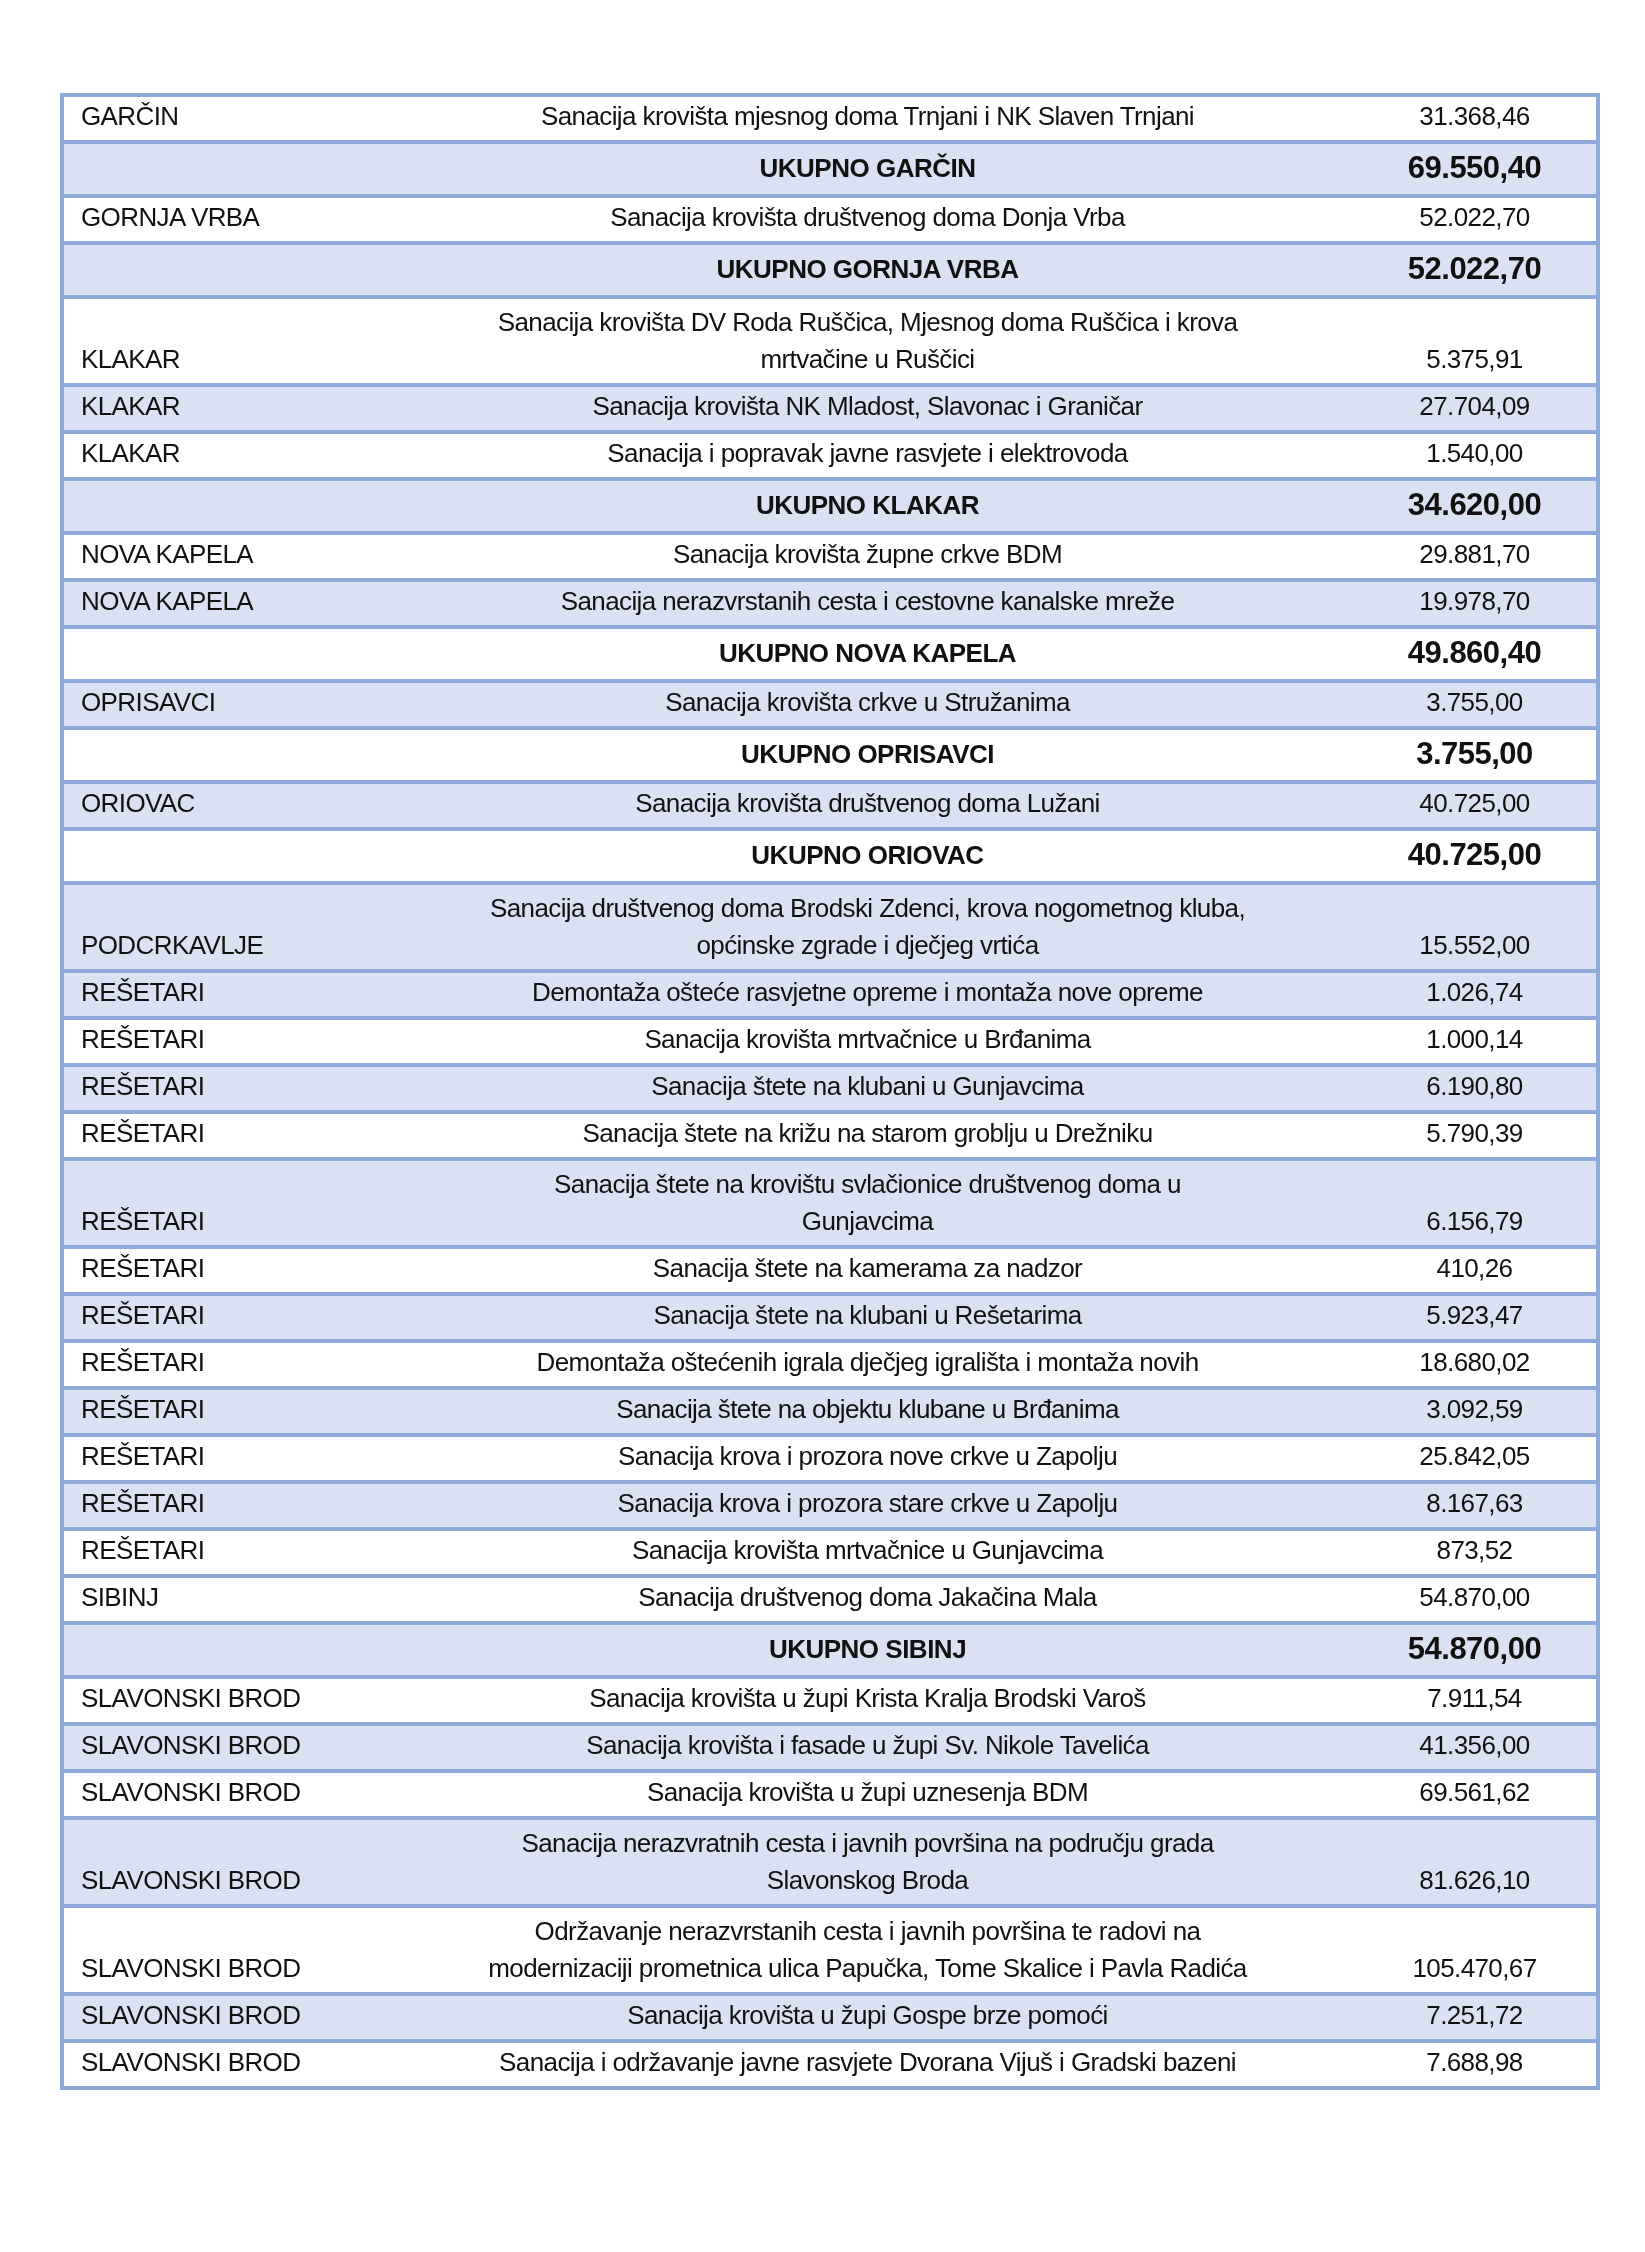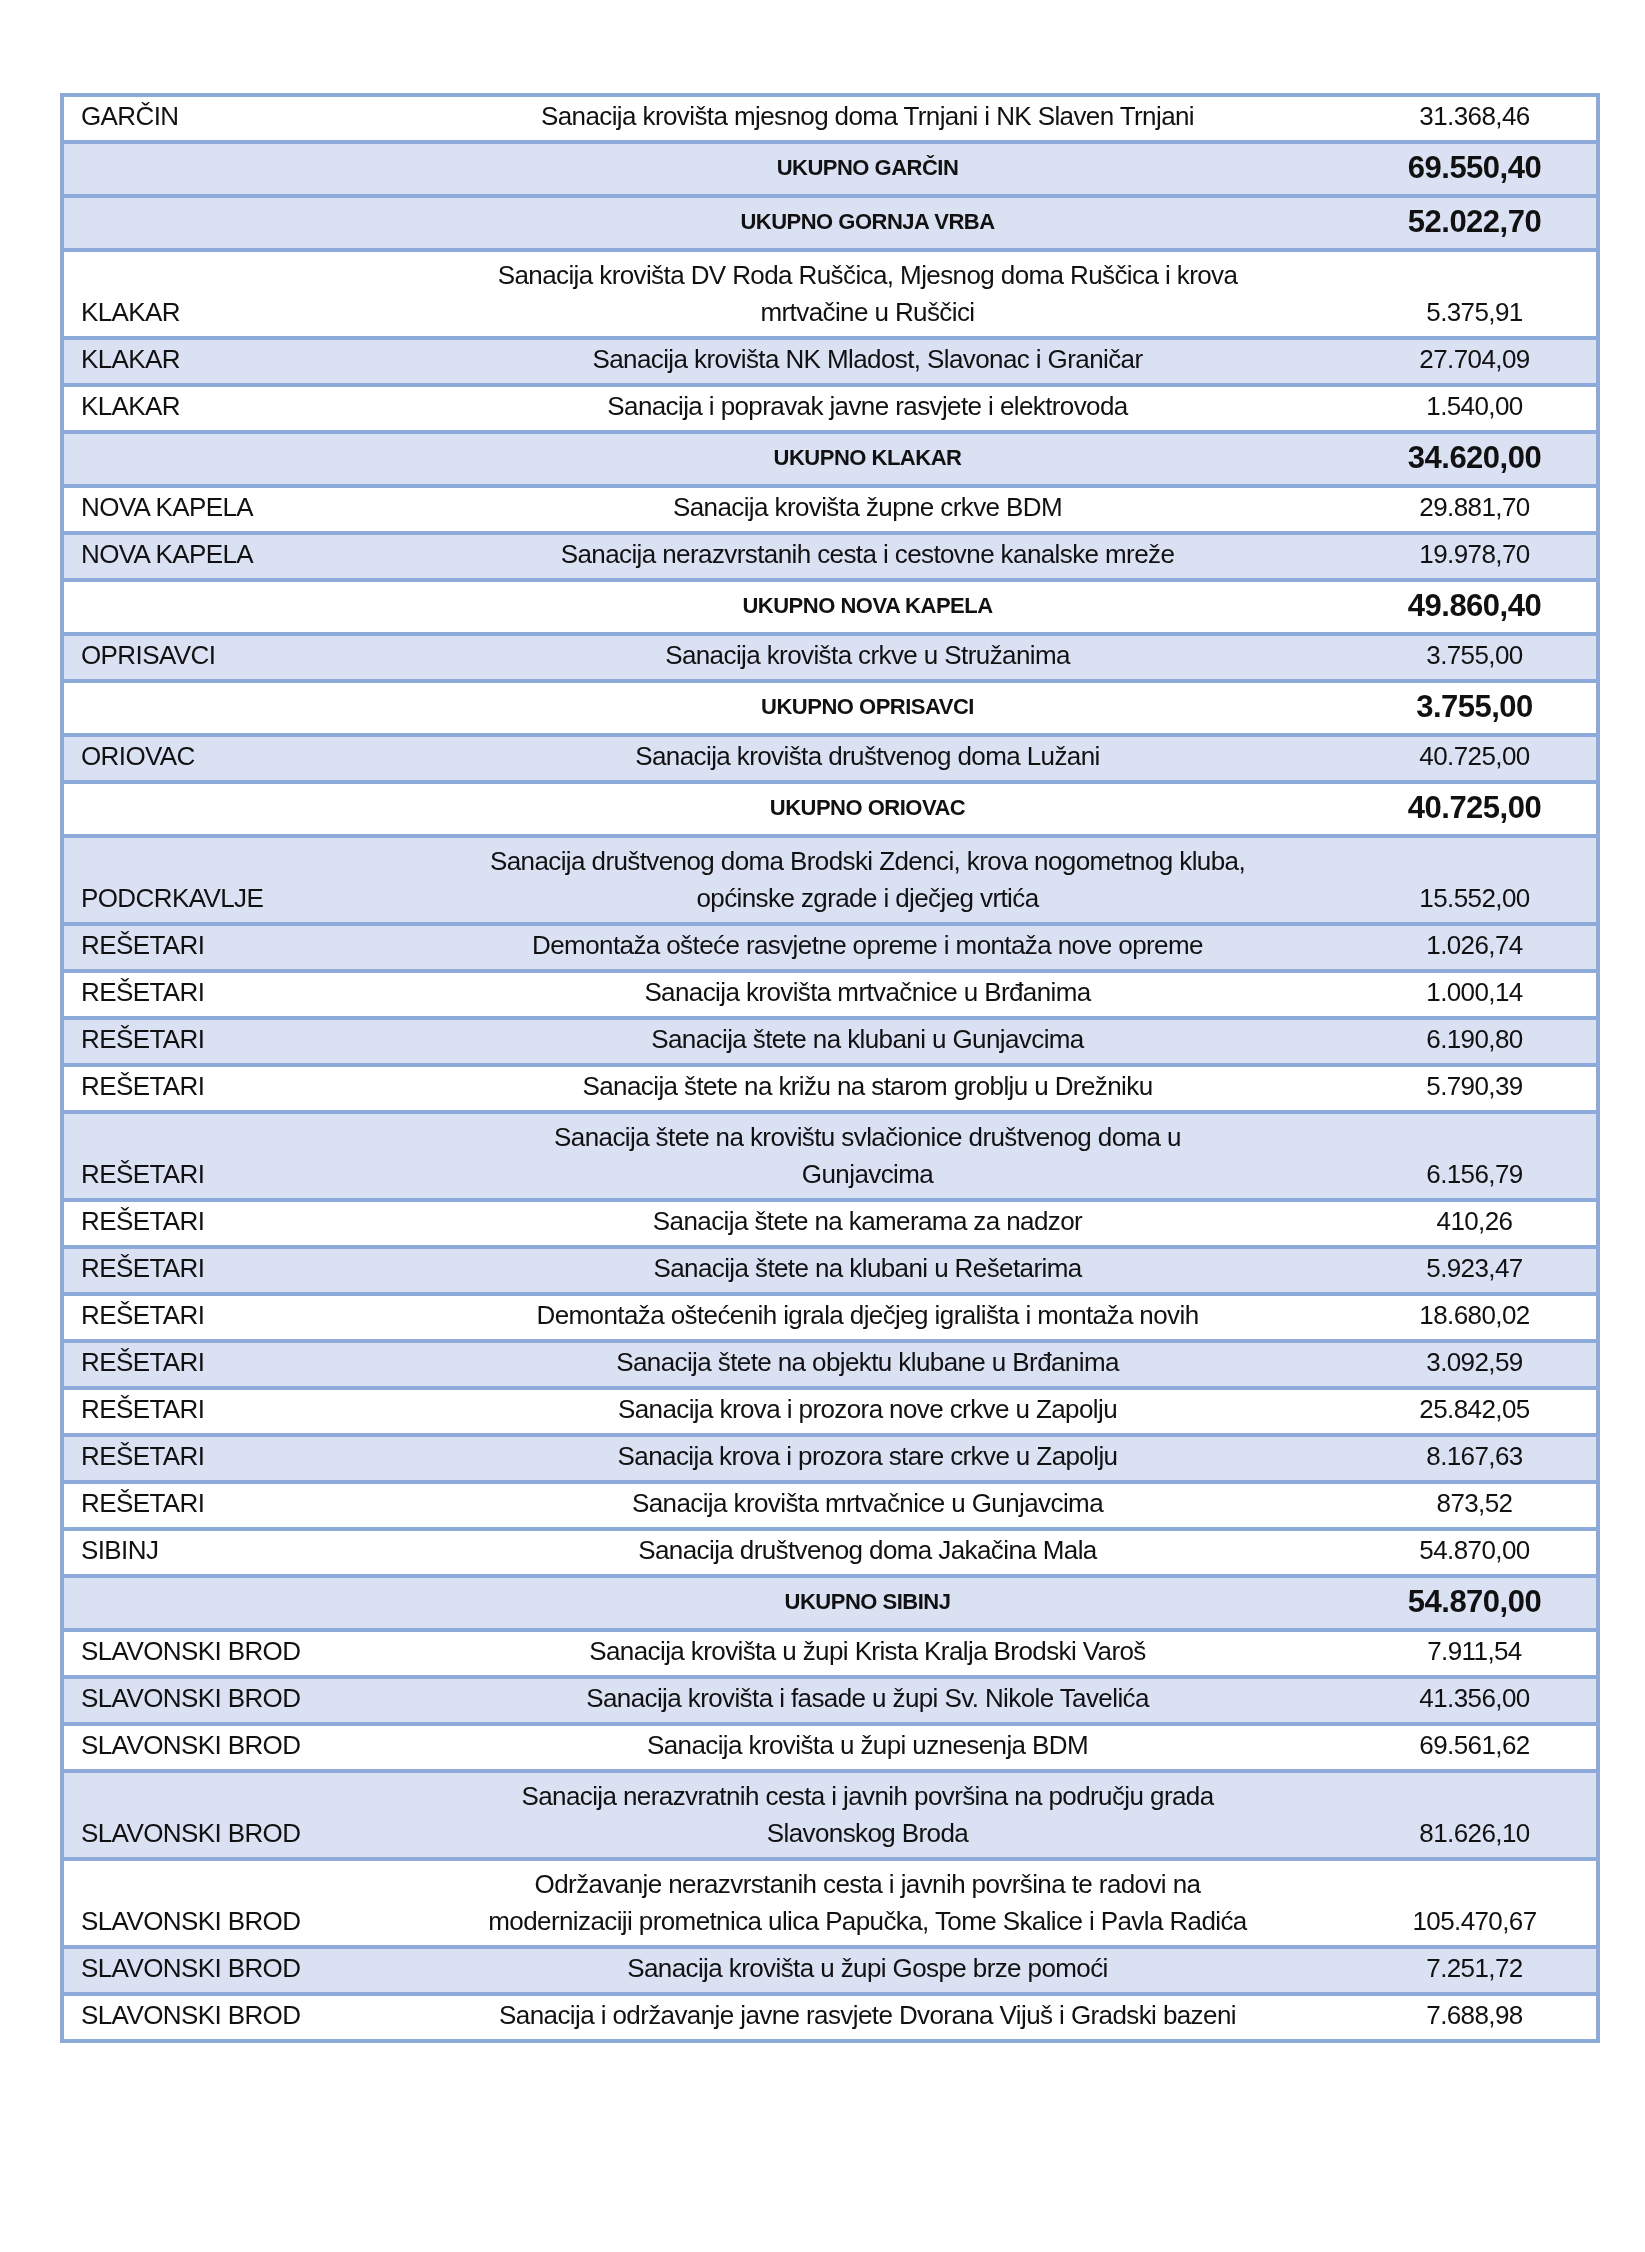--- a/index.html
+++ b/index.html
@@ -15,21 +15,21 @@
   tr:first-child { border-top: none; }
   tr.alt td { background: #dae1f3; }
   td { padding: 0 0 5px 0; vertical-align: bottom; font-size: 26px; line-height: 37px;
        letter-spacing: -0.6px; white-space: nowrap; overflow: visible; }
   td.loc { padding-left: 17px; }
   td.desc { padding-left: 6px; white-space: normal; }
   td.amt { text-align: center; padding-right: 17px; }
   tr.row-normal { height: 47px; }
   tr.row-two { height: 88px; }
   tr.row-total { height: 54px; }
-  tr.row-total td { font-weight: bold; font-size: 22px; letter-spacing: -0.5px; line-height: 40px; padding-bottom: 6px; }
+  tr.row-total td { font-weight: bold; font-size: 26px; letter-spacing: -0.5px; line-height: 40px; padding-bottom: 6px; }
   tr.row-total td.amt { font-size: 31px; }
   .line { display: block; text-align: center; }
 </style>
 </head>
 <body>
 
 <div class="table-wrap">
   <table>
     <colgroup>
       <col class="c-loc">
@@ -44,20 +44,27 @@
           </td>
           <td class="amt">31.368,46</td>
         </tr>
         <tr class="row-total alt">
           <td class="loc"></td>
           <td class="desc">
             <span class="line">UKUPNO GARČIN</span>
           </td>
           <td class="amt">69.550,40</td>
         </tr>
+        <tr class="row-normal">
+          <td class="loc">GORNJA VRBA</td>
+          <td class="desc">
+            <span class="line">Sanacija krovišta društvenog doma Donja Vrba</span>
+          </td>
+          <td class="amt">52.022,70</td>
+        </tr>
         <tr class="row-total alt">
           <td class="loc"></td>
           <td class="desc">
             <span class="line">UKUPNO GORNJA VRBA</span>
           </td>
           <td class="amt">52.022,70</td>
         </tr>
         <tr class="row-two">
           <td class="loc">KLAKAR</td>
           <td class="desc">

